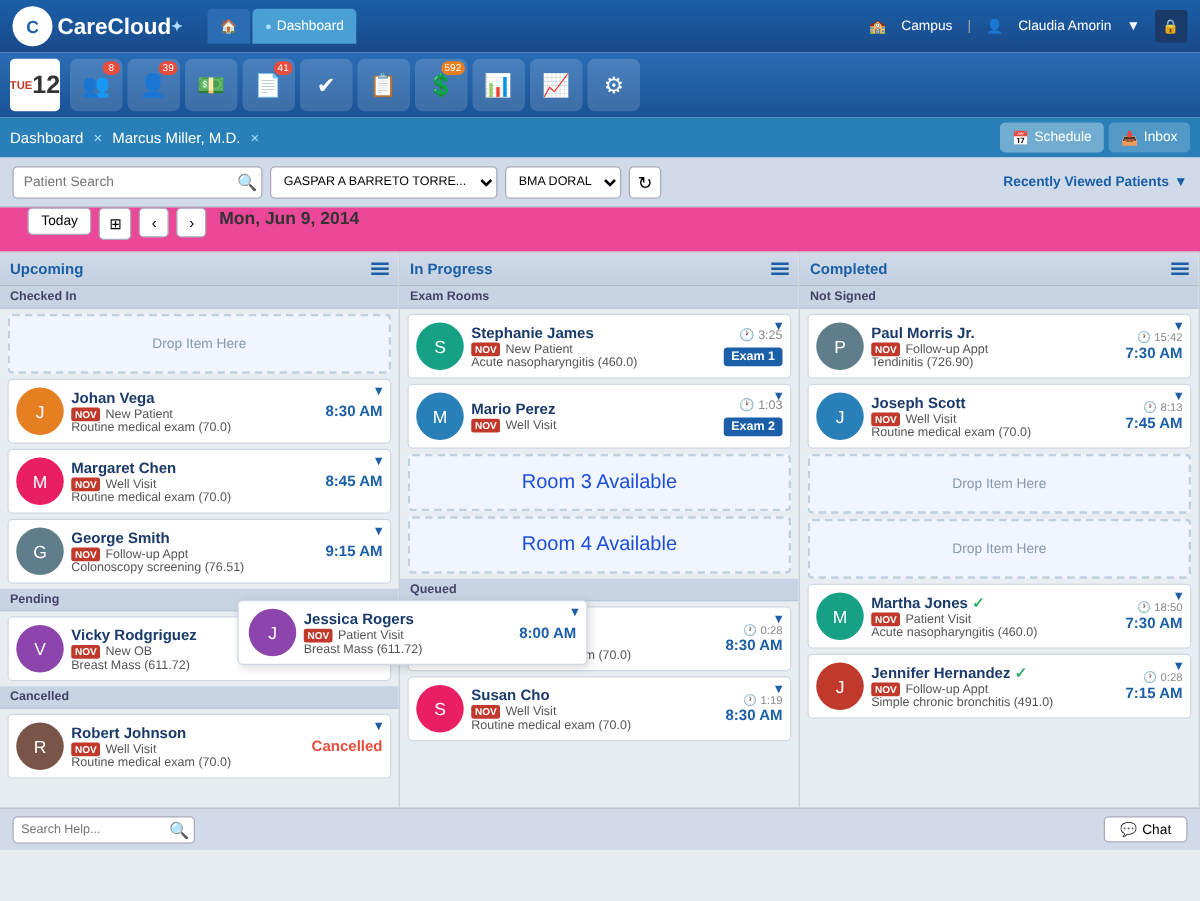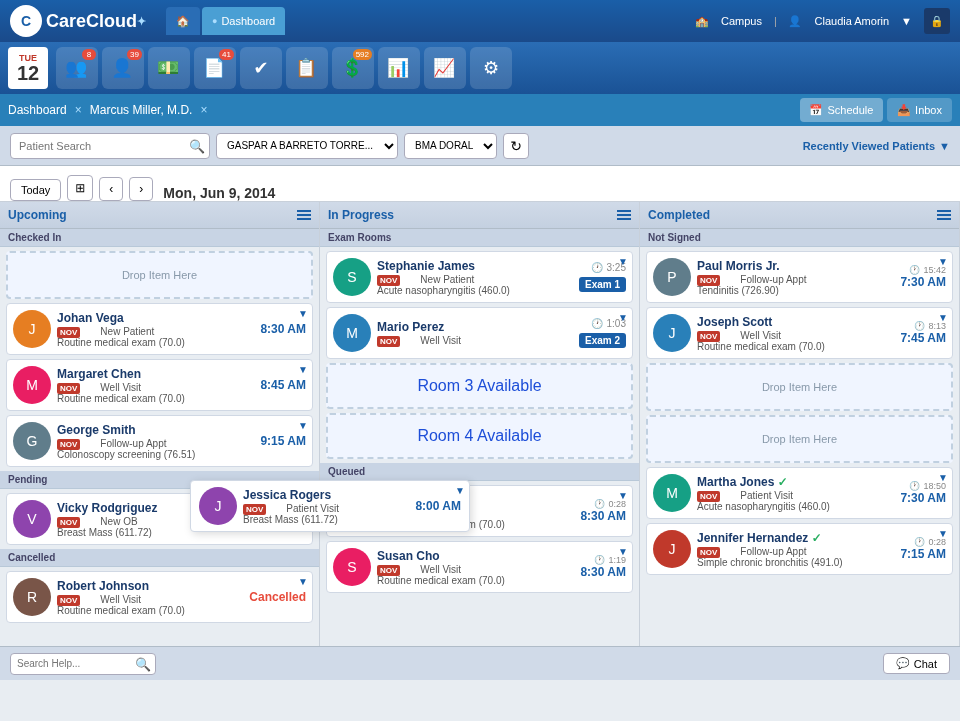--- a/index.html
+++ b/index.html
@@ -73,21 +73,21 @@
       align-items: center;
       padding: 0 8px;
       gap: 4px;
     }
     .date-box {
       background: white;
       border-radius: 4px;
       width: 40px;
       height: 42px;
       display: flex;
-      flex-direction: column;
+      flex-direction: row;
       align-items: center;
       justify-content: center;
       margin-right: 4px;
     }
     .date-day-label {
       font-size: 9px;
       font-weight: bold;
       color: #c0392b;
       text-transform: uppercase;
     }
@@ -211,25 +211,25 @@
       font-weight: bold;
       display: flex;
       align-items: center;
       gap: 4px;
       cursor: pointer;
       padding-left: 24px;
     }
 
     
     .date-bar {
-      background: #ffffff;
+      background: #ec4899;
       height: 36px;
       display: flex;
-      align-items: flex-end;
-      padding: 0 10px;
+      align-items: flex-start;
+      padding: 0 22px;
       gap: 6px;
       border-bottom: 1px solid #c8d0da;
     }
     .today-btn {
       background: white;
       border: 1px solid #aab;
       border-radius: 4px;
       padding: 4px 10px;
       font-size: 11px;
       cursor: pointer;
@@ -336,21 +336,21 @@
       font-size: 12px;
       font-weight: bold;
       color: #1a3a6a;
     }
     .patient-tag {
       background: #c0392b;
       color: white;
       font-size: 8px;
       border-radius: 2px;
       padding: 1px 3px;
-      margin-right: 20px;
+      margin-right: 4px;
       font-weight: bold;
     }
     .patient-visit {
       font-size: 10px;
       color: #555;
     }
     .patient-code {
       font-size: 10px;
       color: #555;
     }

